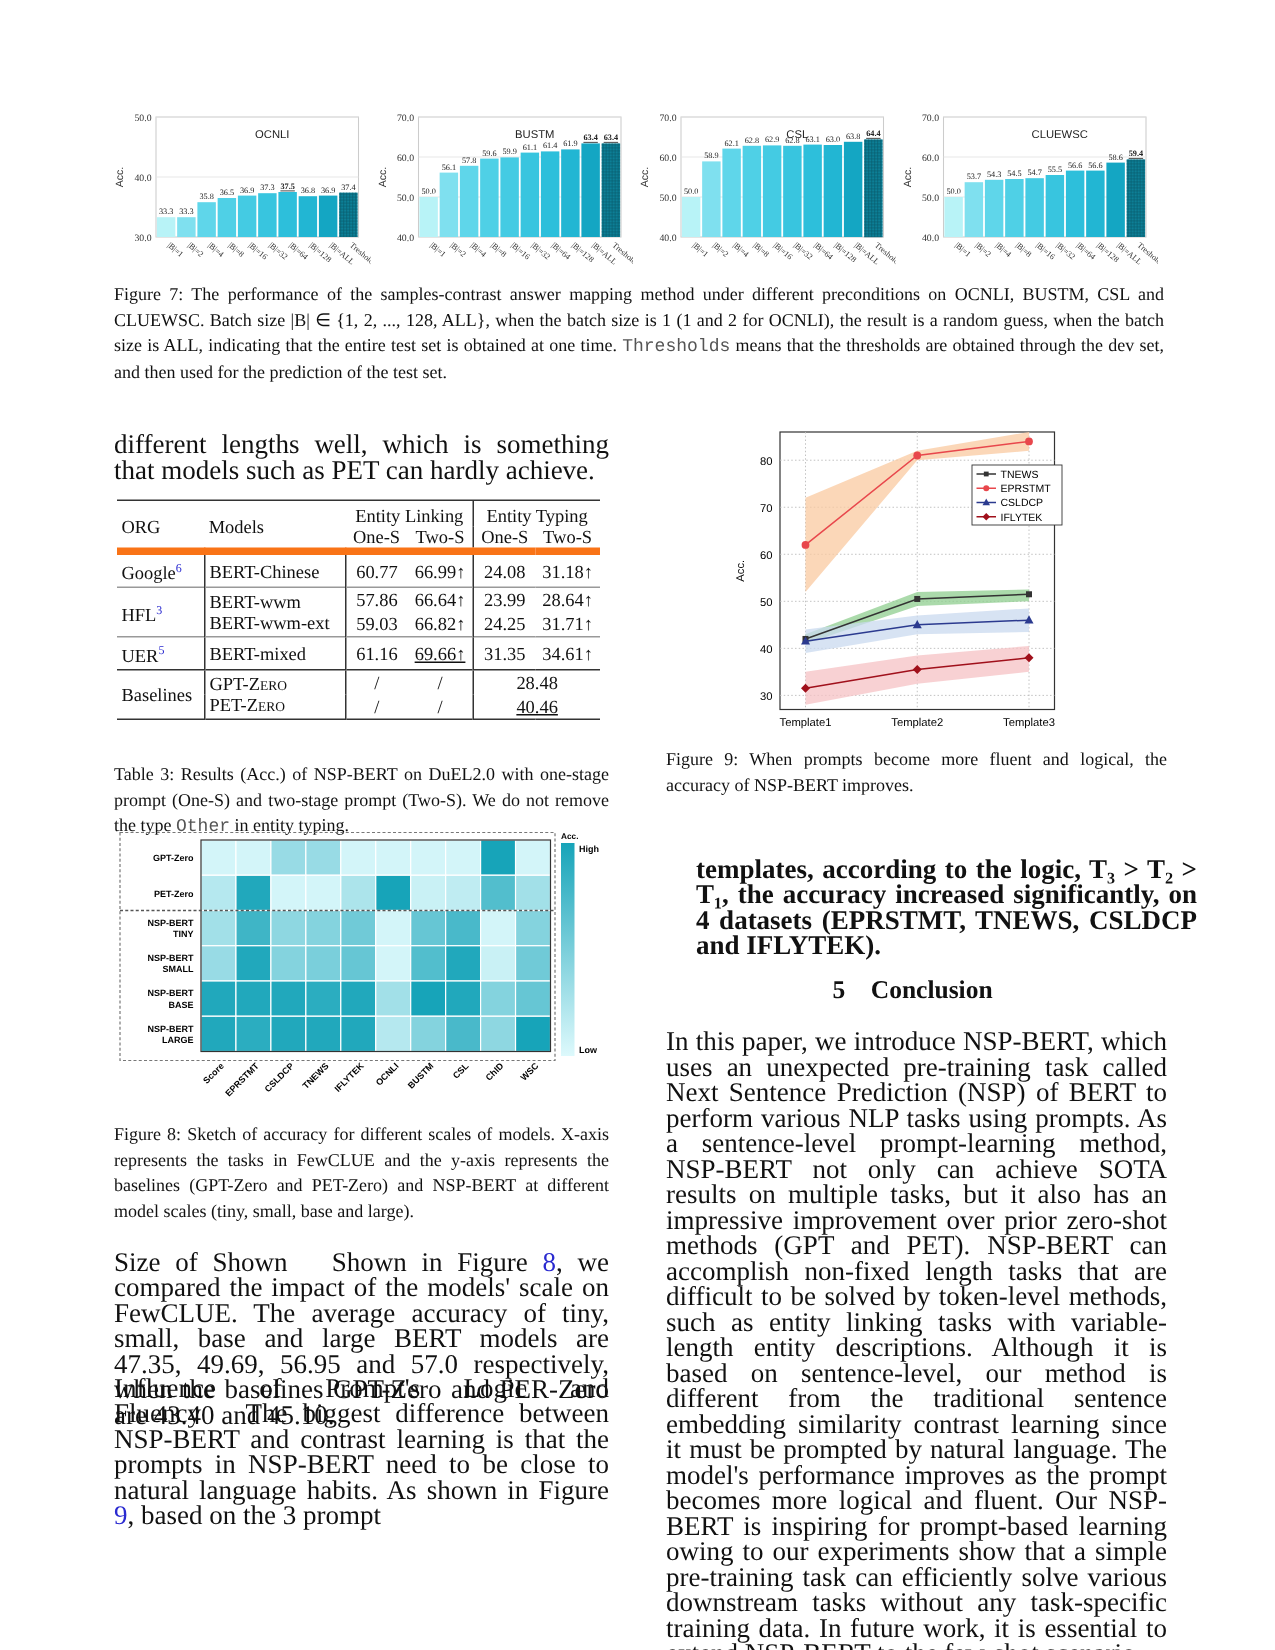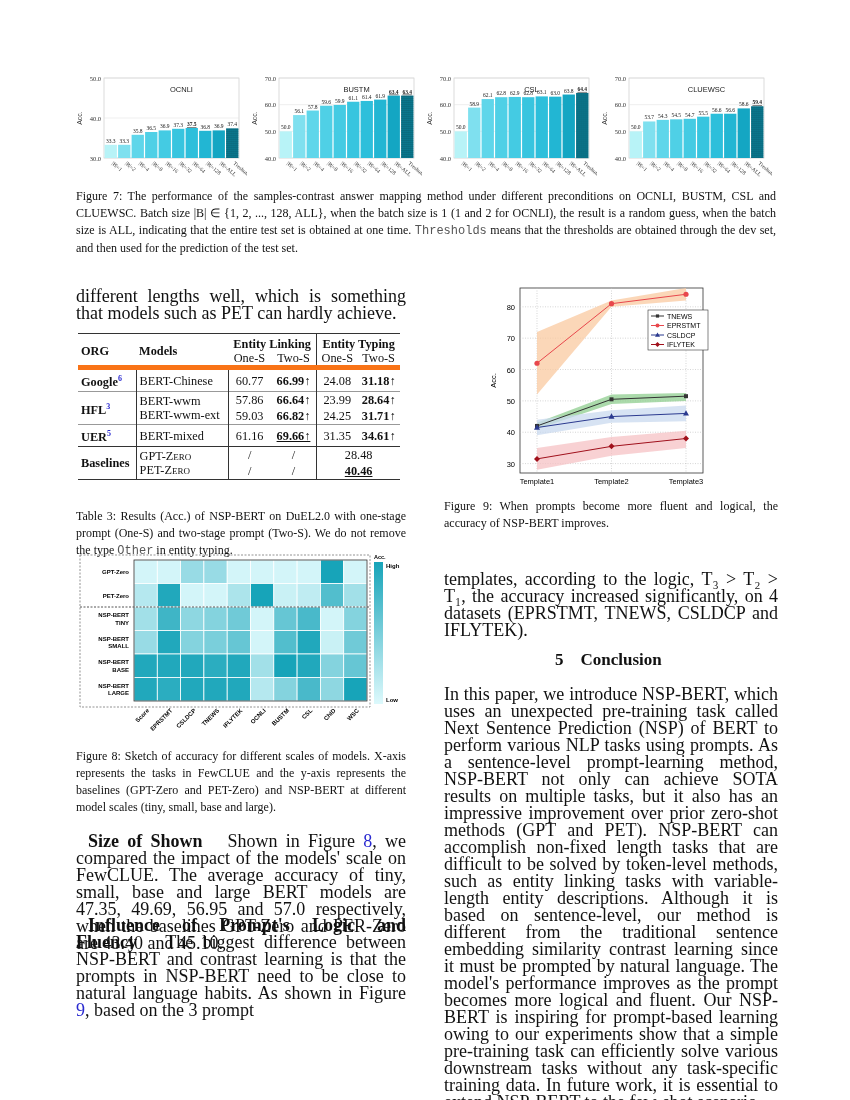--- a/index.html
+++ b/index.html
@@ -7,21 +7,21 @@
   .abs { position: absolute; }
   .bar-chart { position: absolute; top: 72px; width: 175px; height: 115px; }
   .bar-chart svg { width: 175px; height: 115px; }
   .caption { position: absolute; font-size: 12px; line-height: 17px; text-align: justify; }
   .mono { font-family: "Liberation Mono", monospace; color: #555; }
   .body-text { position: absolute; font-size: 18px; line-height: 17px; text-align: justify; }
   .sc { font-variant: small-caps; }
   .link { color: #2a2ad0; }
   table.t3 { position: absolute; left: 78px; top: 334px; width: 322px; border-collapse: collapse; font-size: 12.3px; }
   table.t3 td, table.t3 th { padding: 0 3px; line-height: 14px; }
-  .bold { font-weight: bold; margin-left: 12px; }
+  .bold { font-weight: normal; }
   .heading { position: absolute; font-size: 17px; font-weight: bold; }
   .u { text-decoration: underline; }
   .vl { border-left: 1px solid #333; }
 </style>
 </head>
 <body>
 
 <div class="bar-chart" style="left:72px"><svg>
       <rect x="32" y="6" width="135" height="80" fill="#fff" stroke="#ccc" stroke-width="0.7"></rect>
       <line x1="32" x2="167" y1="86" y2="86" stroke="#e4e4e4" stroke-width="0.6"></line>
@@ -555,19 +555,19 @@
       <polygon points="217.5,52.4 215,56.8 220,56.8" fill="#2b3a8f"></polygon>
       <text x="227" y="57.5" font-size="7" font-family="Liberation Sans, sans-serif">CSLDCP</text>
       <line x1="211" x2="224" y1="64.5" y2="64.5" stroke="#a0101b" stroke-width="1"></line>
       <polygon points="217.5,62 220,64.5 217.5,67 215,64.5" fill="#a0101b"></polygon>
       <text x="227" y="67" font-size="7" font-family="Liberation Sans, sans-serif">IFLYTEK</text>
     </svg>
 </div>
 
 <div class="caption" style="left:444px; top:498px; width:334px;">Figure 9: When prompts become more fluent and logical, the accuracy of NSP-BERT improves.</div>
 
-<div class="body-text" style="left:444px; top:571px; width:334px;">templates, according to the logic, T₃ &gt; T₂ &gt; T₁, the accuracy increased significantly, on 4 datasets (EPRSTMT, TNEWS, CSLDCP and IFLYTEK).</div>
+<div class="body-text" style="left:464px; top:571px; width:334px;font-weight:bold;">templates, according to the logic, T₃ &gt; T₂ &gt; T₁, the accuracy increased significantly, on 4 datasets (EPRSTMT, TNEWS, CSLDCP and IFLYTEK).</div>
 
 <div class="heading" style="left:555px; top:650px;">
   <span>5</span>&nbsp;&nbsp;&nbsp;&nbsp;<span>Conclusion</span>
 </div>
 
 <div class="body-text" style="left:444px; top:686px; width:334px;">In this paper, we introduce NSP-BERT, which uses an unexpected pre-training task called Next Sentence Prediction (NSP) of BERT to perform various NLP tasks using prompts. As a sentence-level prompt-learning method, NSP-BERT not only can achieve SOTA results on multiple tasks, but it also has an impressive improvement over prior zero-shot methods (GPT and PET). NSP-BERT can accomplish non-fixed length tasks that are difficult to be solved by token-level methods, such as entity linking tasks with variable-length entity descriptions. Although it is based on sentence-level, our method is different from the traditional sentence embedding similarity contrast learning since it must be prompted by natural language. The model's performance improves as the prompt becomes more logical and fluent. Our NSP-BERT is inspiring for prompt-based learning owing to our experiments show that a simple pre-training task can efficiently solve various downstream tasks without any task-specific training data. In future work, it is essential to extend NSP-BERT to the few-shot scenario.</div>
 
 </body></html>

